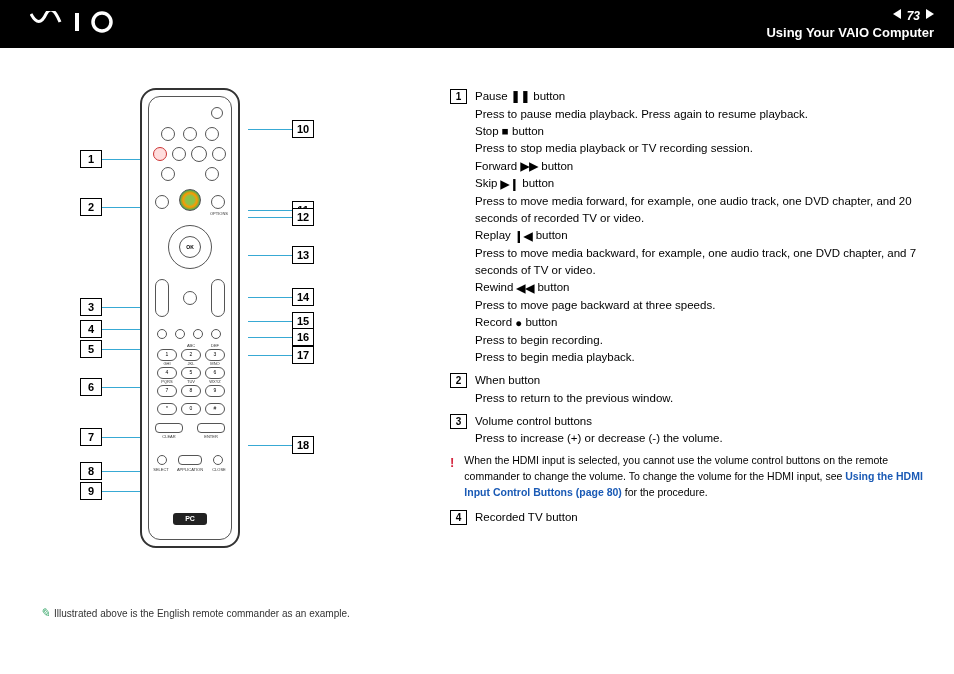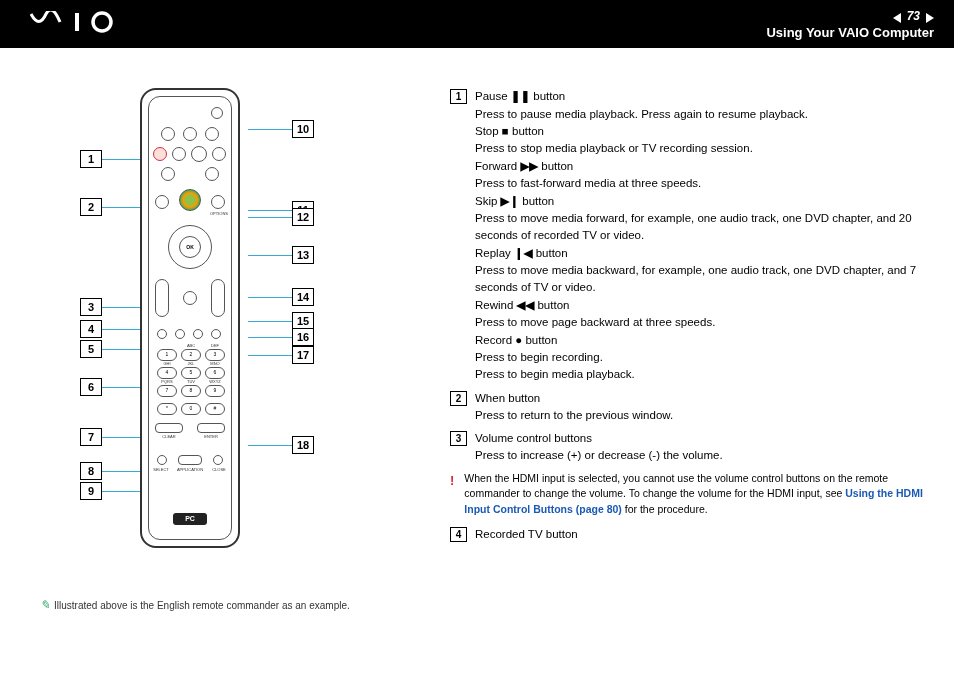--- a/index.html
+++ b/index.html
@@ -27,21 +27,21 @@
   }
   .header-right {
     display: flex;
     flex-direction: column;
     align-items: flex-end;
     color: #fff;
     font-size: 12px;
   }
   .pagenav {
     display: flex;
-    align-items: flex-end;
+    align-items: flex-start;
     gap: 6px;
     font-style: italic;
     font-weight: bold;
   }
   .tri {
     width: 0; height: 0;
     border-top: 5px solid transparent;
     border-bottom: 5px solid transparent;
   }
   .tri-left { border-right: 8px solid #fff; }
@@ -112,21 +112,21 @@
   }
   .callout .line {
     height: 1px;
     background: #38a9d4;
     width: 40px;
   }
   .callout-right .line { width: 44px; }
   .note {
     font-size: 10px;
     color: #333;
-    margin-top: 0;
+    margin-top: 8px;
   }
   .note-icon { color: #3aa86b; font-style: italic; margin-right: 4px; font-size: 12px; }
   .right-col {
     flex: 1;
     font-size: 11.5px;
     line-height: 1.5;
     color: #000;
   }
   .desc-item { display: flex; gap: 8px; margin-bottom: 6px; }
   .desc-num {
@@ -358,21 +358,20 @@
   <div class="right-col">
     <div id="desc-container">
         <div class="desc-item">
           <div class="desc-num">1</div>
           <div class="desc-body">
             <p>Pause <span class="sym">❚❚</span> button</p>
             <p>Press to pause media playback. Press again to resume playback.</p>
             <p>Stop <span class="sym">■</span> button</p>
             <p>Press to stop media playback or TV recording session.</p>
             <p>Forward <span class="sym">▶▶</span> button</p>
-            <p>Press to fast-forward media at three speeds.</p>
             <p>Skip <span class="sym">▶❙</span> button</p>
             <p>Press to move media forward, for example, one audio track, one DVD chapter, and 20 seconds of recorded TV or video.</p>
             <p>Replay <span class="sym">❙◀</span> button</p>
             <p>Press to move media backward, for example, one audio track, one DVD chapter, and 7 seconds of TV or video.</p>
             <p>Rewind <span class="sym">◀◀</span> button</p>
             <p>Press to move page backward at three speeds.</p>
             <p>Record <span class="sym">●</span> button</p>
             <p>Press to begin recording.</p>
             <p>Press to begin media playback.</p>
           </div>

